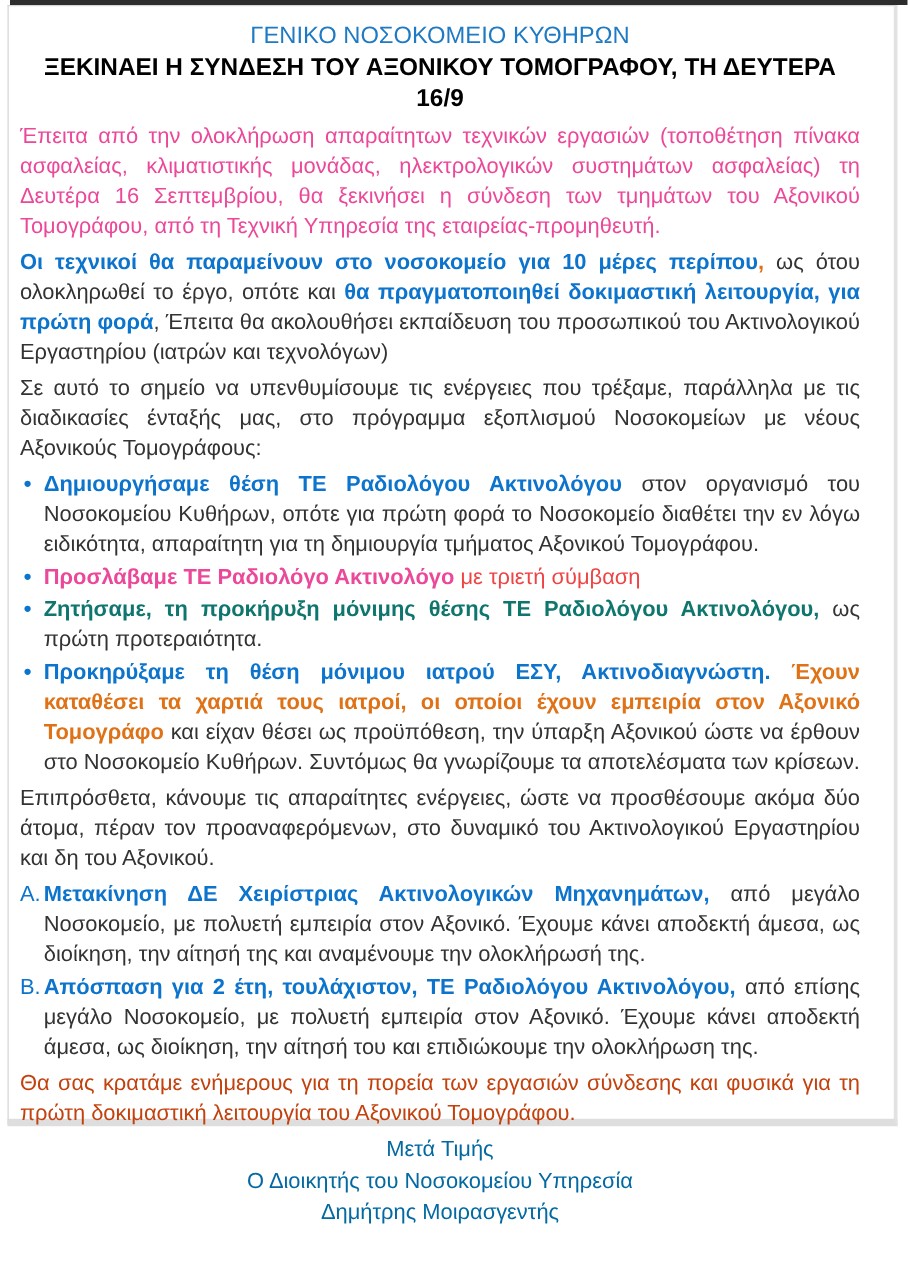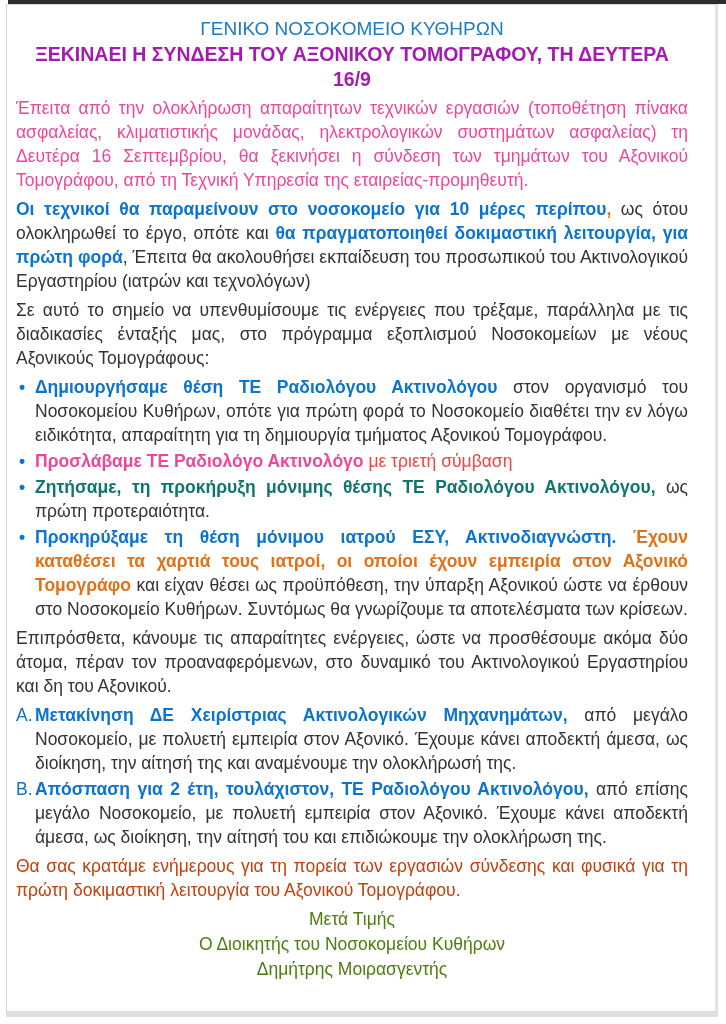--- a/index.html
+++ b/index.html
@@ -9,21 +9,21 @@
     position: relative;
     font-family: "Liberation Sans", sans-serif;
     overflow: hidden;
   }
   .top-bar {
     position: absolute; top: 0; left: 8px; right: 0; height: 4px;
     background: #2d2d2d;
   }
   .page {
     position: absolute; top: 4px; left: 6px;
-    width: 712px; height: 1013px;
+    width: 712px; height: 897px;
     box-sizing: border-box;
     background: #ffffff;
     border: 1px solid #d6d6d6;
     border-right: 3px solid #e2e2e2;
     border-bottom: 6px solid #dedede;
     padding: 10px 27px 4px 9px;
   }
   .doc {
     font-size: 17.5px;
     line-height: 24px;
@@ -64,35 +64,35 @@
   .signature div { font-weight: 400; }
 </style>
 </head>
 <body>
 
 <div class="top-bar" style="background: rgb(45, 45, 45);"></div>
 
 <div class="page">
   <div class="doc" style="color: rgb(51, 51, 51);">
     <div class="doc-title" style="color: rgb(31, 122, 196);">ΓΕΝΙΚΟ ΝΟΣΟΚΟΜΕΙΟ ΚΥΘΗΡΩΝ</div>
-    <div class="doc-headline" style="color: #a21caf;">ΞΕΚΙΝΑΕΙ Η ΣΥΝΔΕΣΗ ΤΟΥ ΑΞΟΝΙΚΟΥ ΤΟΜΟΓΡΑΦΟΥ, ΤΗ ΔΕΥΤΕΡΑ 16/9</div>
+    <div class="doc-headline" style="color: #000000;">ΞΕΚΙΝΑΕΙ Η ΣΥΝΔΕΣΗ ΤΟΥ ΑΞΟΝΙΚΟΥ ΤΟΜΟΓΡΑΦΟΥ, ΤΗ ΔΕΥΤΕΡΑ 16/9</div>
 
     <div>
         <div class="para"><span class="seg-body" style="color: #ec4899;">Έπειτα από την ολοκλήρωση απαραίτητων τεχνικών εργασιών (τοποθέτηση πίνακα ασφαλείας, κλιματιστικής μονάδας, ηλεκτρολογικών συστημάτων ασφαλείας) τη Δευτέρα 16 Σεπτεμβρίου, θα ξεκινήσει η σύνδεση των τμημάτων του Αξονικού Τομογράφου, από τη Τεχνική Υπηρεσία της εταιρείας-προμηθευτή.</span></div>
         <div class="para"><span class="seg-blueBold" style="color: rgb(12, 116, 204);">Οι τεχνικοί θα παραμείνουν στο νοσοκομείο για 10 μέρες περίπου</span><span class="seg-orangeBold" style="color: rgb(223, 114, 23);">,</span><span class="seg-body" style="color: rgb(51, 51, 51);"> ως ότου ολοκληρωθεί το έργο, οπότε και </span><span class="seg-blueBold" style="color: rgb(12, 116, 204);">θα πραγματοποιηθεί δοκιμαστική  λειτουργία, για πρώτη φορά</span><span class="seg-body" style="color: rgb(51, 51, 51);">,  Έπειτα θα ακολουθήσει εκπαίδευση του προσωπικού του Ακτινολογικού Εργαστηρίου (ιατρών και τεχνολόγων)</span></div>
         <div class="para"><span class="seg-body" style="color: rgb(51, 51, 51);">Σε αυτό το σημείο να υπενθυμίσουμε τις ενέργειες που τρέξαμε, παράλληλα με τις διαδικασίες ένταξής μας, στο πρόγραμμα εξοπλισμού Νοσοκομείων με νέους Αξονικούς Τομογράφους:</span></div>
         <div class="list-item bulleted"><span class="marker" style="color: rgb(12, 116, 204);">•</span><span class="seg-blueBold" style="color: rgb(12, 116, 204);">Δημιουργήσαμε θέση ΤΕ Ραδιολόγου Ακτινολόγου</span><span class="seg-body" style="color: rgb(51, 51, 51);"> στον οργανισμό του Νοσοκομείου Κυθήρων,  οπότε για πρώτη φορά το Νοσοκομείο διαθέτει την εν λόγω ειδικότητα, απαραίτητη για τη δημιουργία τμήματος Αξονικού Τομογράφου.</span></div>
         <div class="list-item bulleted"><span class="marker" style="color: rgb(12, 116, 204);">•</span><span class="seg-blueBold" style="color: #ec4899;">Προσλάβαμε ΤΕ Ραδιολόγο Ακτινολόγο</span><span class="seg-body" style="color: #ef4444;"> με τριετή σύμβαση</span></div>
         <div class="list-item bulleted"><span class="marker" style="color: rgb(12, 116, 204);">•</span><span class="seg-blueBold" style="color: #0f766e;">Ζητήσαμε, τη προκήρυξη μόνιμης θέσης ΤΕ Ραδιολόγου Ακτινολόγου,</span><span class="seg-body" style="color: rgb(51, 51, 51);"> ως πρώτη προτεραιότητα.</span></div>
         <div class="list-item bulleted last"><span class="marker" style="color: rgb(12, 116, 204);">•</span><span class="seg-blueBold" style="color: rgb(12, 116, 204);">Προκηρύξαμε τη θέση μόνιμου ιατρού ΕΣΥ, Ακτινοδιαγνώστη.</span><span class="seg-orangeBold" style="color: rgb(223, 114, 23);"> Έχουν καταθέσει τα χαρτιά τους ιατροί, οι οποίοι έχουν εμπειρία στον Αξονικό Τομογράφο</span><span class="seg-body" style="color: rgb(51, 51, 51);"> και είχαν θέσει ως προϋπόθεση, την ύπαρξη Αξονικού ώστε να έρθουν στο Νοσοκομείο Κυθήρων. Συντόμως θα γνωρίζουμε τα αποτελέσματα των κρίσεων.</span></div>
         <div class="para"><span class="seg-body" style="color: rgb(51, 51, 51);">Επιπρόσθετα, κάνουμε τις απαραίτητες ενέργειες, ώστε να προσθέσουμε ακόμα δύο άτομα, πέραν τον προαναφερόμενων, στο δυναμικό του Ακτινολογικού Εργαστηρίου και δη του Αξονικού.</span></div>
         <div class="list-item lettered"><span class="marker" style="color: rgb(12, 116, 204);">Α.</span><span class="seg-blueBold" style="color: rgb(12, 116, 204);">Μετακίνηση ΔΕ Χειρίστριας Ακτινολογικών Μηχανημάτων,</span><span class="seg-body" style="color: rgb(51, 51, 51);"> από μεγάλο Νοσοκομείο, με πολυετή εμπειρία στον Αξονικό. Έχουμε κάνει αποδεκτή άμεσα, ως διοίκηση, την αίτησή της και αναμένουμε την ολοκλήρωσή της.</span></div>
         <div class="list-item lettered last"><span class="marker" style="color: rgb(12, 116, 204);">Β.</span><span class="seg-blueBold" style="color: rgb(12, 116, 204);">Απόσπαση για 2 έτη, τουλάχιστον, ΤΕ Ραδιολόγου Ακτινολόγου,</span><span class="seg-body" style="color: rgb(51, 51, 51);"> από επίσης μεγάλο Νοσοκομείο, με πολυετή εμπειρία στον Αξονικό. Έχουμε κάνει αποδεκτή άμεσα, ως διοίκηση, την αίτησή του και επιδιώκουμε την ολοκλήρωση της.</span></div>
         <div class="para"><span class="seg-body" style="color: #c2410c;">Θα σας κρατάμε ενήμερους για τη πορεία των εργασιών σύνδεσης και φυσικά για τη πρώτη δοκιμαστική λειτουργία του Αξονικού Τομογράφου.</span></div>
       </div>
 
-    <div class="signature" style="color: #4d7c0f;">
+    <div class="signature" style="color: #0369a1;">
       <div>Μετά Τιμής</div>
-      <div>Ο Διοικητής του Νοσοκομείου Κυθήρων</div>
+      <div>Ο Διοικητής του Νοσοκομείου Υπηρεσία</div>
       <div>Δημήτρης Μοιρασγεντής</div>
     </div>
   </div>
 </div>
 
 </body></html>

